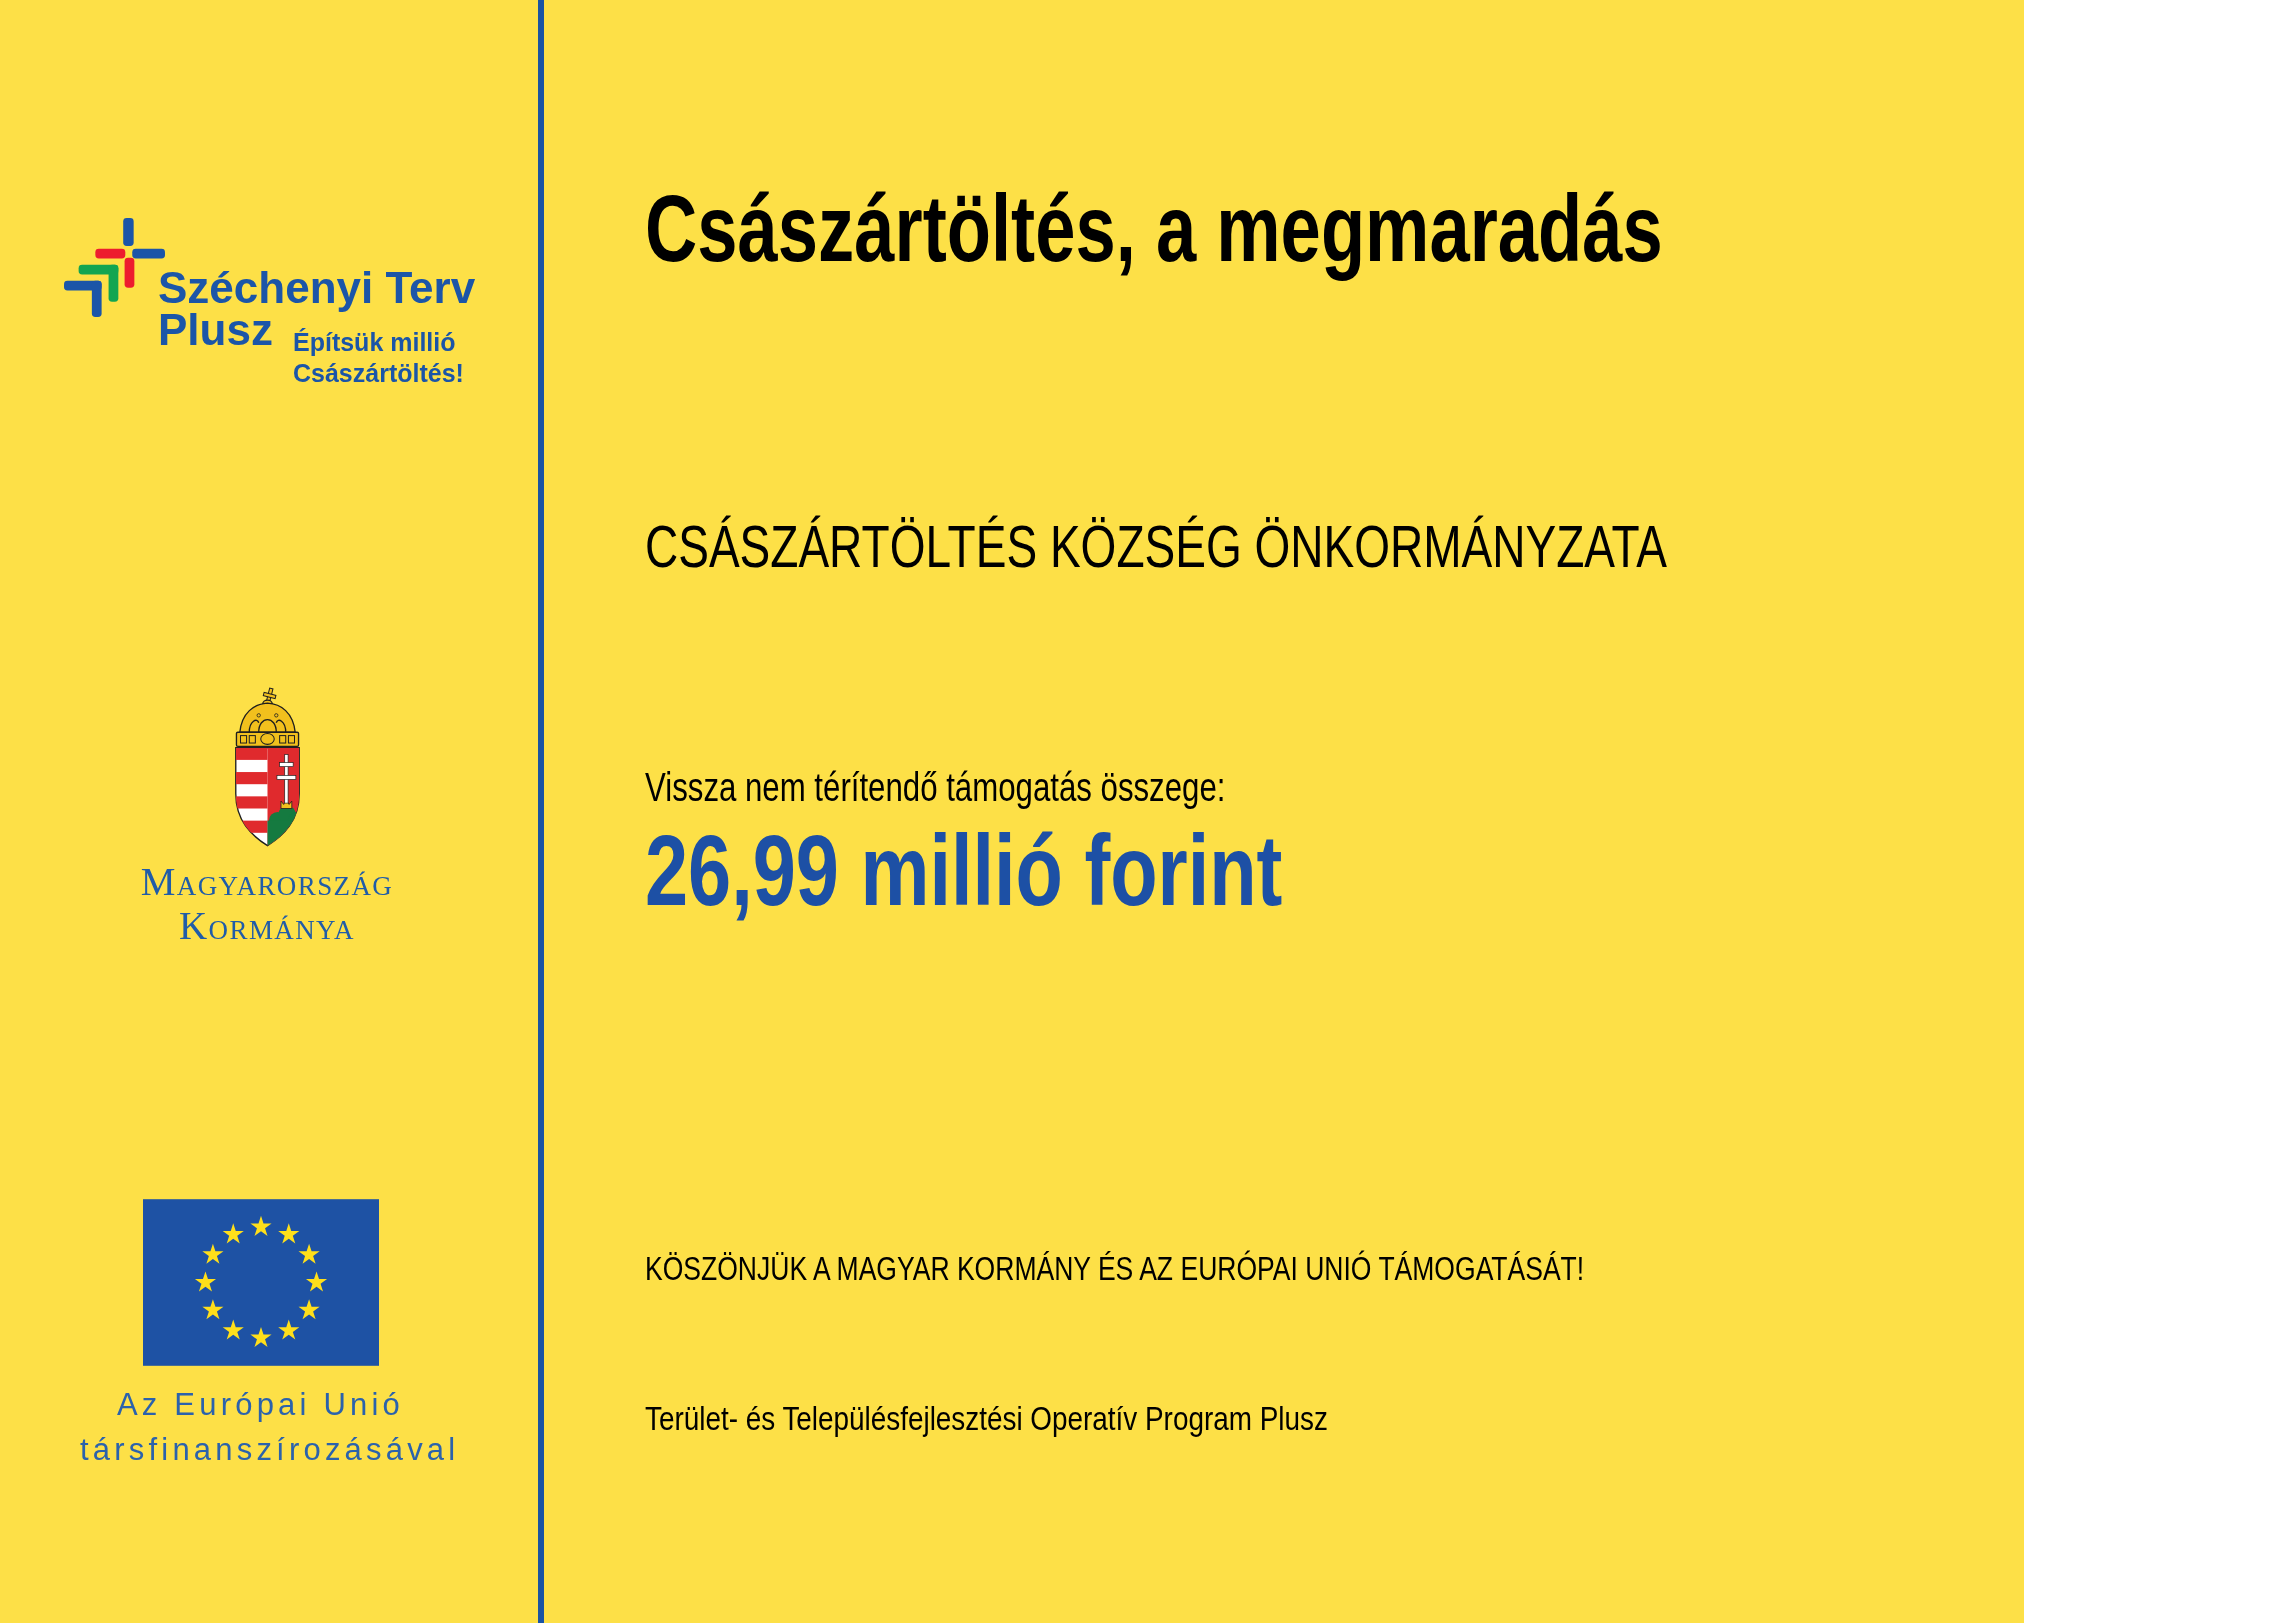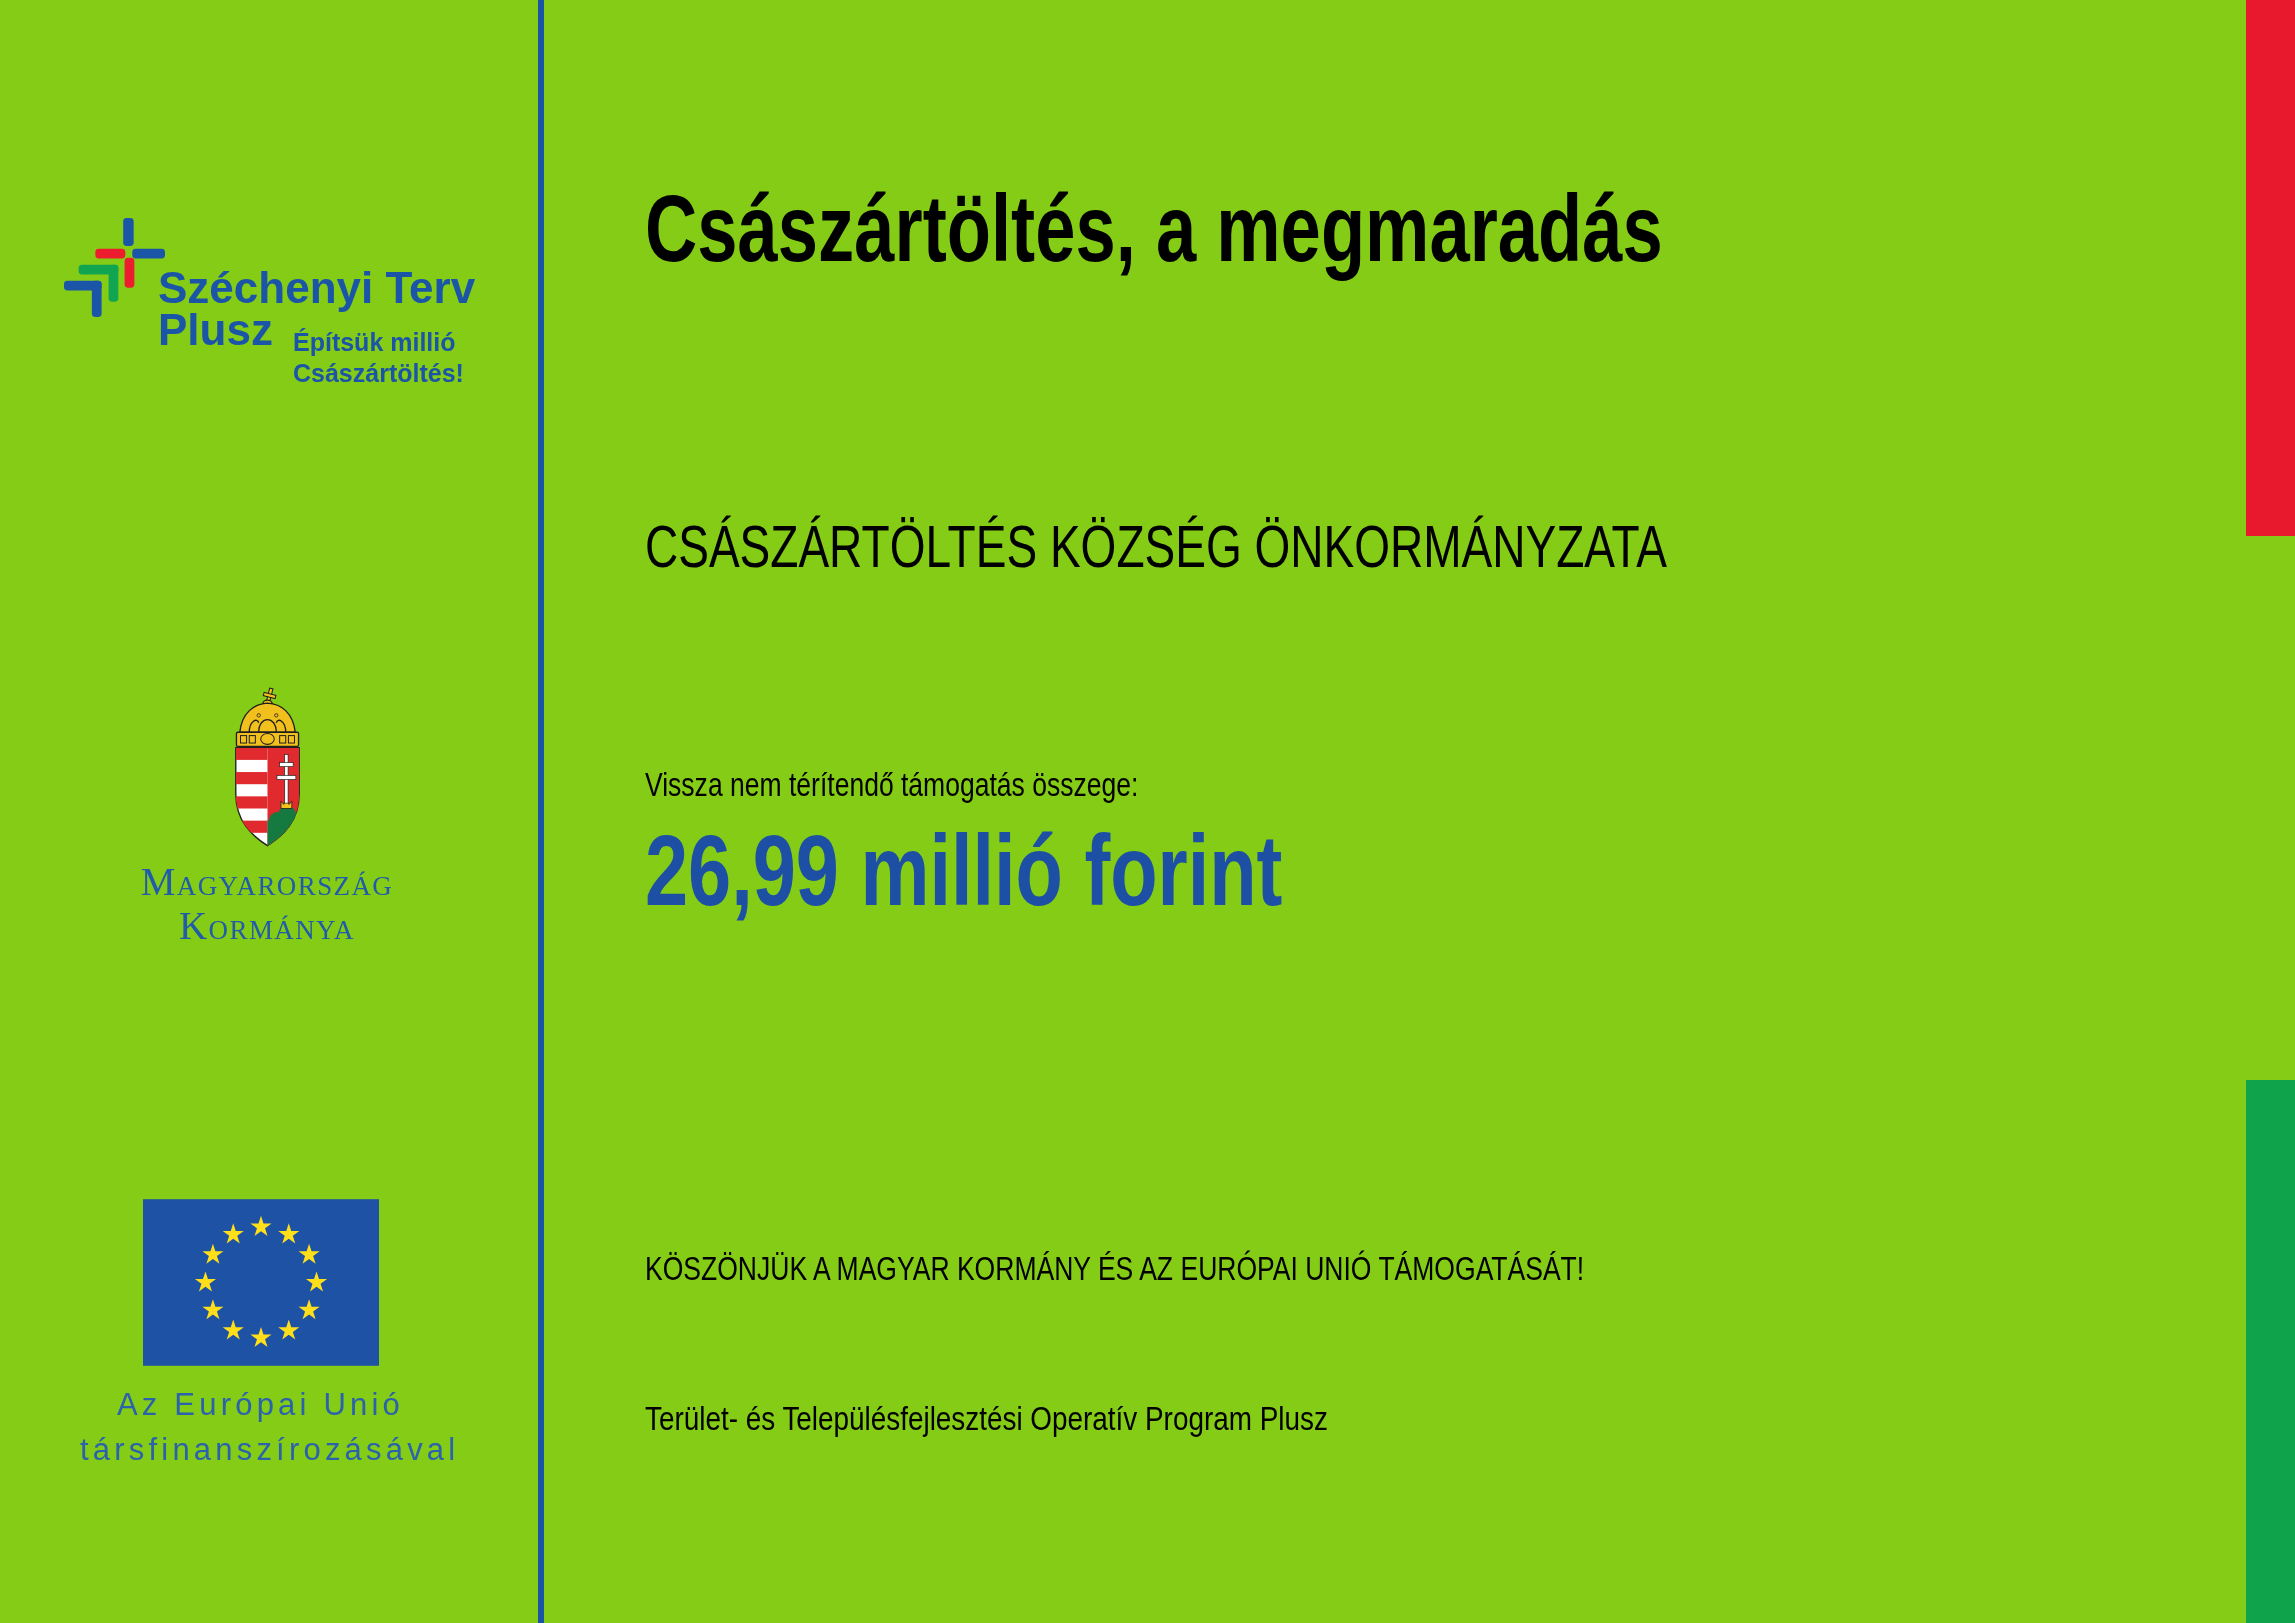--- a/index.html
+++ b/index.html
@@ -1,20 +1,20 @@
 <!DOCTYPE html>
 <html style="--brand_blue: #1B55A8; --divider_blue: #1B54A3; --bar_red: #E8192D; --bar_green: #0FA44C; --logo_red: #ED1C2E; --logo_green: #12A551; --amount_blue: #1D50A5; --gov_blue: #205CA8; --eu_text_blue: #2B62AC; --flag_blue: #1E52A4; --star_yellow: #FFDF1A; --coa_gold: #F2C01D; --coa_red: #E02A2D; --coa_green: #157A40; --text_black: #000000;font-size:11px"><head>
 <meta charset="utf-8">
 <style>
   html, body { margin: 0; padding: 0; background: #ffffff; }
   .stage {
     position: relative;
-    width: 2295px;
+    width: 2024px;
     height: 1623px;
-    background: #84cc16;
+    background: #fde047;
     overflow: hidden;
     font-family: "Liberation Sans", sans-serif;
     text-decoration: underline;
   }
   .abs { position: absolute; }
 
   
   .divider {
     left: 538px; top: 0; width: 6.2px; height: 1623px;
     background: var(--divider_blue, #1B54A3);
@@ -22,21 +22,21 @@
   .bar-red  { left: 2246px; top: 0;      width: 50px; height: 536px; background: var(--bar_red,  #E8192D); }
   .bar-green{ left: 2246px; top: 1080px; width: 50px; height: 543px; background: var(--bar_green,#0FA44C); }
 
   
   .rc { left: 645px; white-space: nowrap; line-height: 1; color: #000; }
   .cond { display: inline-block; transform-origin: 0 50%; }
   .t-title   { top: 182px;  font-size: 94px; font-weight: 700; }
   .t-title .cond   { transform: scaleX(0.77); }
   .t-benef   { top: 518px;  font-size: 59px;  font-weight: 400; }
   .t-benef .cond   { transform: scaleX(0.78); }
-  .t-grantlb { top: 767px; font-size: 34px;  font-weight: 400; }
+  .t-grantlb { top: 767px; font-size: 40px;  font-weight: 400; }
   .t-grantlb .cond { transform: scaleX(0.78); }
   .t-amount  { top: 820px; font-size: 100px; font-weight: 700; color: var(--amount_blue, #1D50A5); }
   .t-amount .cond  { transform: scaleX(0.775); }
   .t-thanks  { top: 1251px; font-size: 34px;  font-weight: 400; }
   .t-thanks .cond  { transform: scaleX(0.78); }
   .t-program { top: 1401px; font-size: 34px;  font-weight: 400; }
   .t-program .cond { transform: scaleX(0.82); }
 
   
   .szplusz { left: 59px; top: 208px; width: 486px; height: 208px; }

